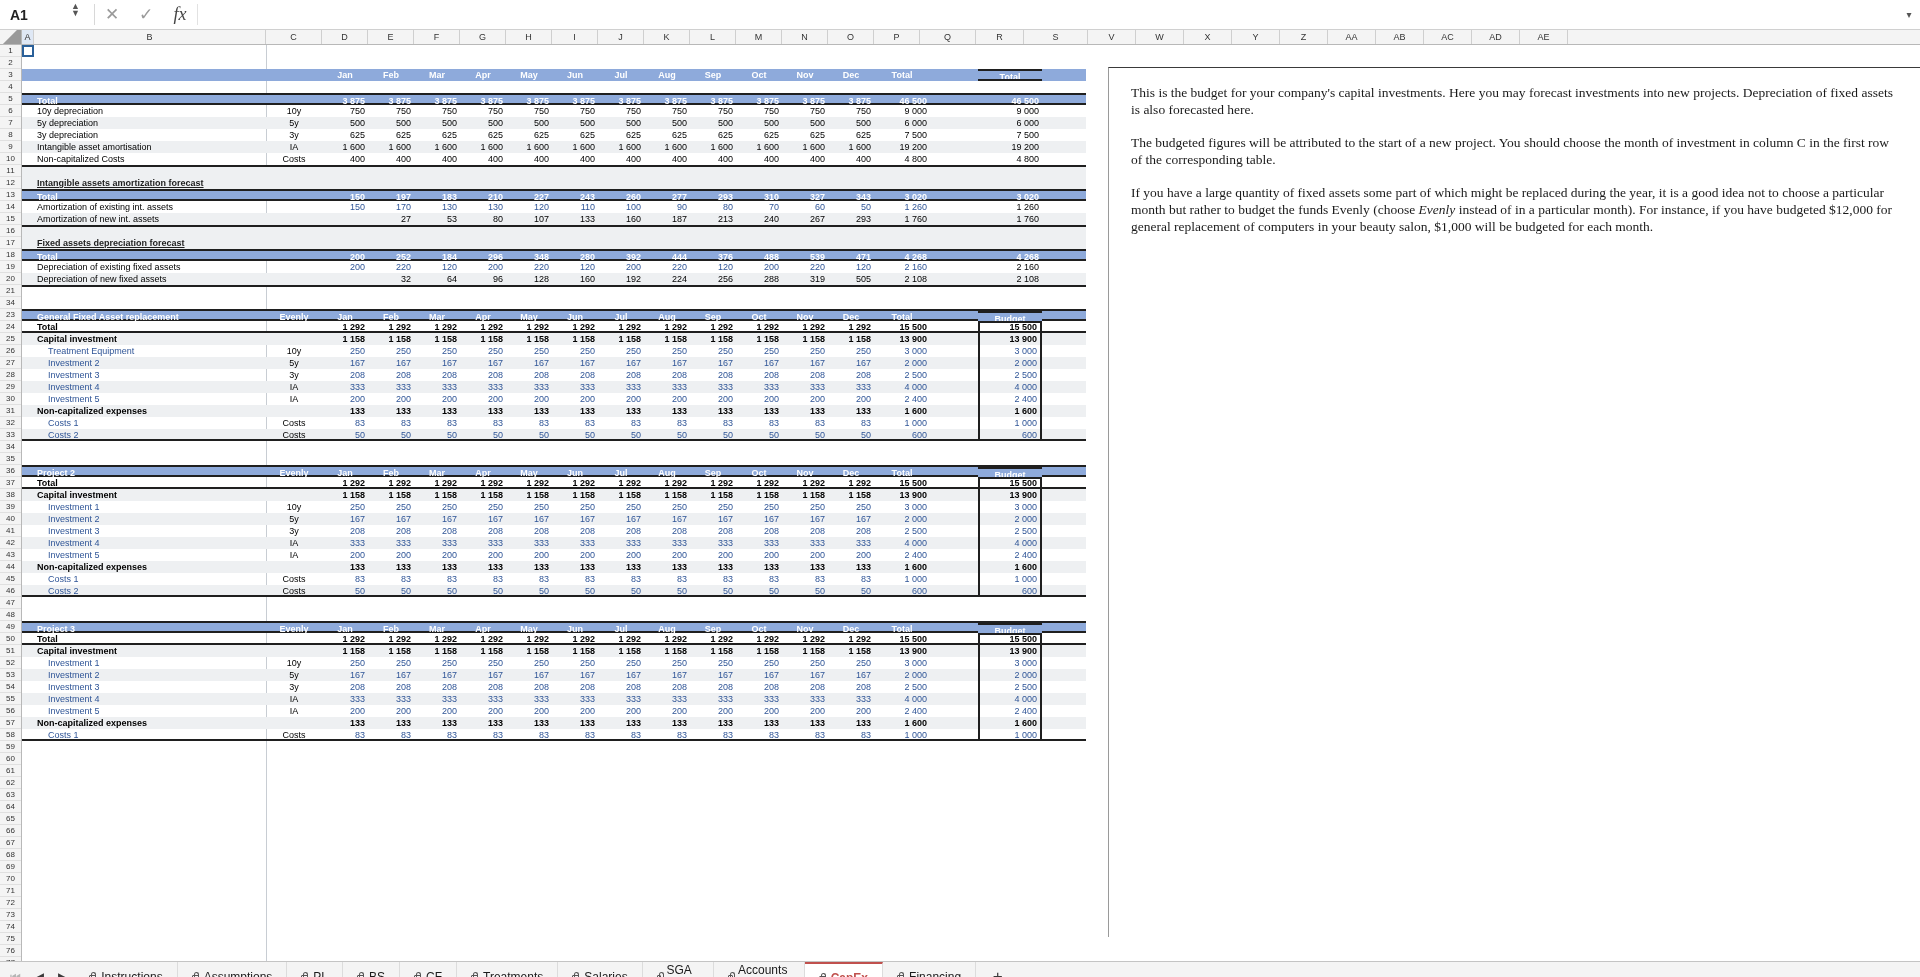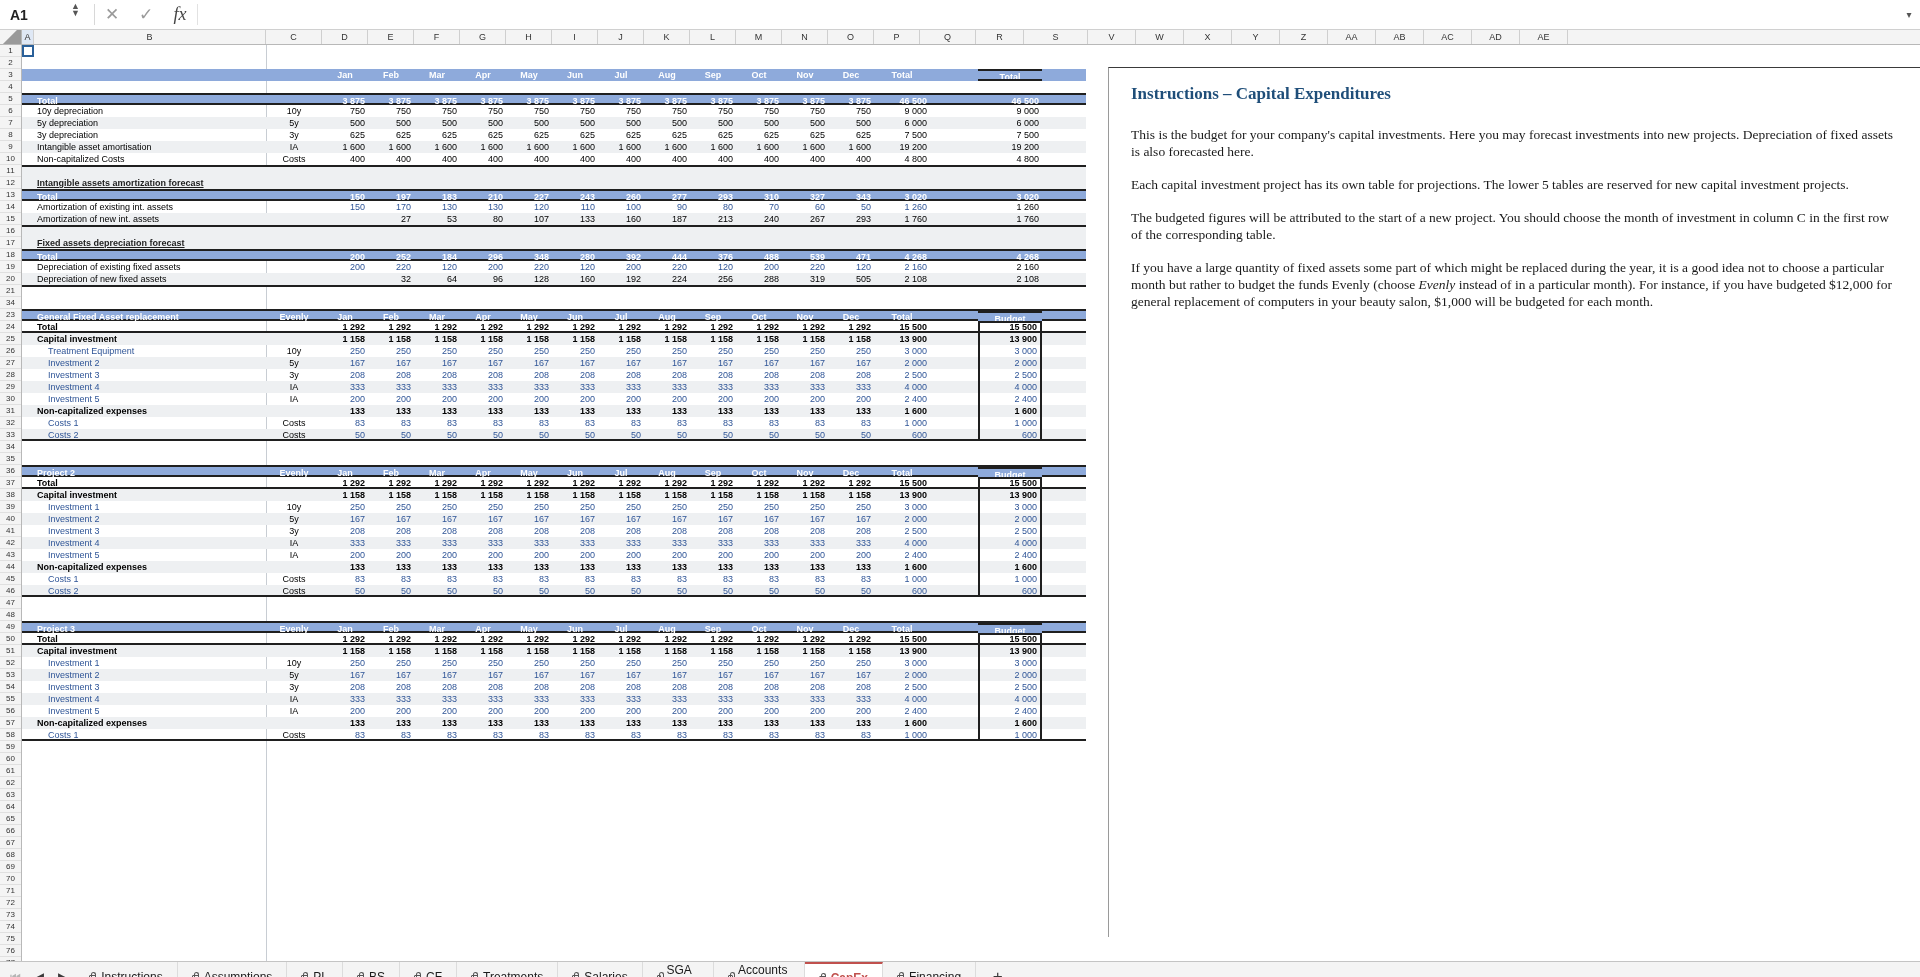--- a/index.html
+++ b/index.html
@@ -1930,23 +1930,21 @@
         <div class="cell r" style="flex: 0 0 46px;"></div>
         <div class="cell r" style="flex: 0 0 56px;"></div>
         <div class="cell r" style="flex: 0 0 48px;"></div>
         <div class="cell r" style="flex: 0 0 64px;"></div>
       </div>
     </div>
 
   <div class="cover"></div>
 
   <div class="instr-panel">
-    <div class="instr-title">Instructions – Capital Expenditures</div>
     <div class="instr-p">This is the budget for your company's capital investments. Here you may forecast investments into new projects. Depreciation of fixed assets is also forecasted here.</div>
-    <div class="instr-p">Each capital investment project has its own table for projections. The lower 5 tables are reserved for new capital investment projects.</div>
     <div class="instr-p">The budgeted figures will be attributed to the start of a new project. You should choose the month of investment in column C in the first row of the corresponding table.</div>
     <div class="instr-p"><span>If you have a large quantity of fixed assets some part of which might be replaced during the year, it is a good idea not to choose a particular month but rather to budget the funds Evenly (choose </span><span class="italic">Evenly</span><span> instead of in a particular month). For instance, if you have budgeted $12,000 for general replacement of computers in your beauty salon, $1,000 will be budgeted for each month.</span></div>
   </div>
 </div>
 
 <div class="tabbar">
   <div class="navbtns">
     <span class="navarrow dim">⏮</span>
     <span class="navarrow">◀</span>
     <span class="navarrow">▶</span>

